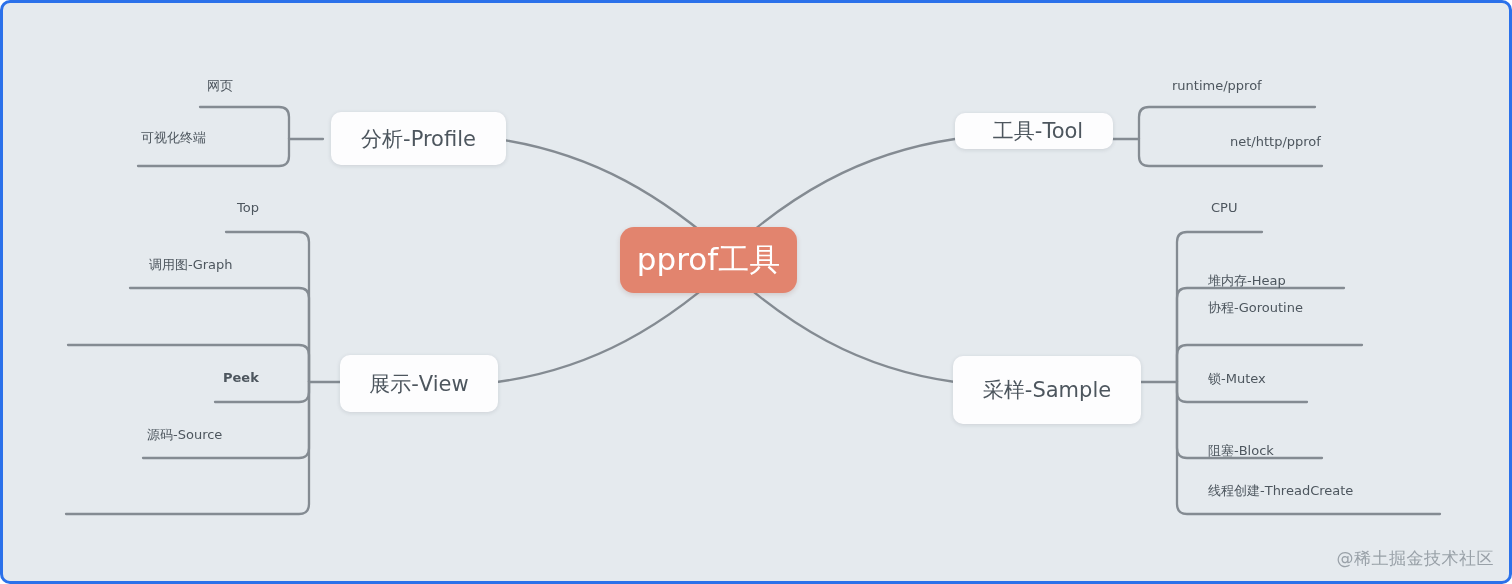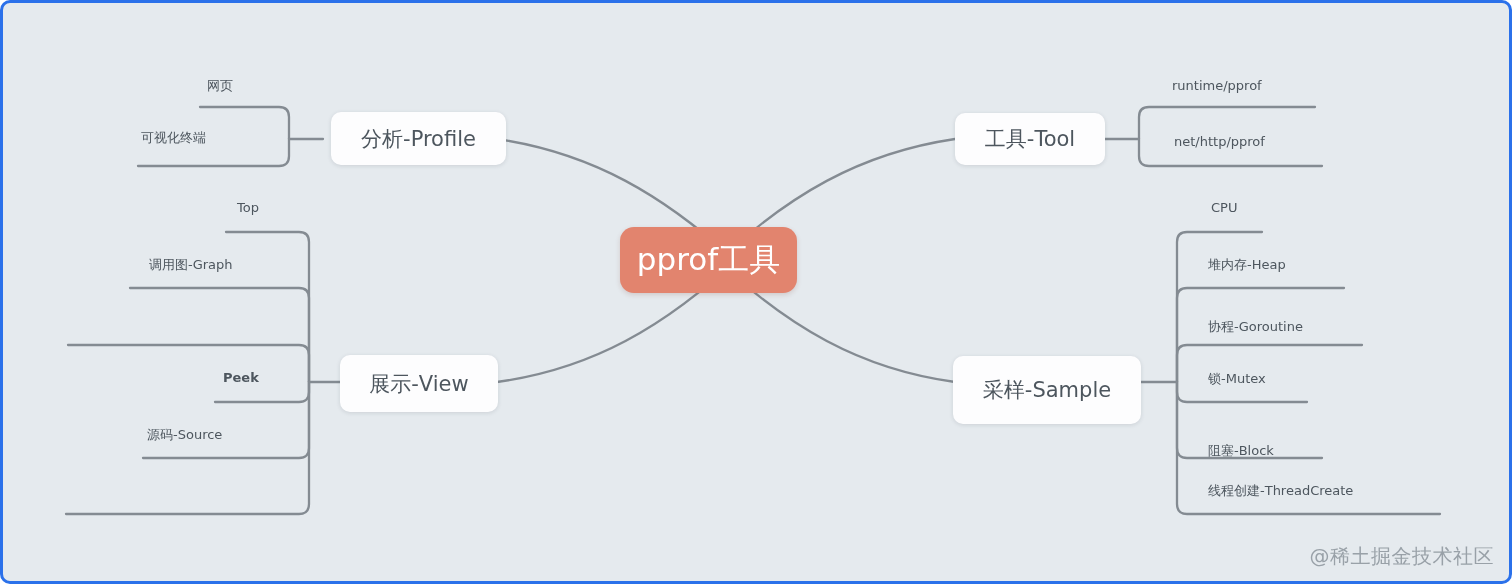--- a/index.html
+++ b/index.html
@@ -25,21 +25,21 @@
   .root-topic{
     position:absolute;z-index:2;display:flex;align-items:center;justify-content:center;
     background:#e2846e;border-radius:14px;color:#ffffff;font-size:31px;
     box-shadow:0 2px 5px rgba(120,60,45,.18);white-space:nowrap;
   }
   .child{
     position:absolute;z-index:2;color:#4d565e;font-size:13px;white-space:nowrap;
   }
   .watermark{
     position:absolute;right:18px;bottom:14px;z-index:3;
-    color:#99a1a8;font-size:20px;letter-spacing:.5px;
+    color:#99a1a8;font-size:17px;letter-spacing:.5px;
   }
 </style>
 </head>
 <body>
 
 <div class="stage">
   <div class="frame"></div>
 
   <svg class="connectors" width="1512" height="584" viewBox="0 0 1512 584">
 
@@ -70,35 +70,35 @@
     <path d="M1307 402 H1187 Q1177 402 1177 392 V382"></path>
     <path d="M1322 458 H1187 Q1177 458 1177 448 V382"></path>
     <path d="M1440 514 H1187 Q1177 514 1177 504 V382"></path>
     <path d="M1140 382 H1177"></path>
   </svg>
 
   <div class="root-topic" style="left:620px;top:227px;width:177px;height:66px;">pprof工具</div>
 
   <div class="topic" style="left:331px;top:112px;width:175px;height:53px;">分析-Profile</div>
   <div class="topic" style="left:340px;top:355px;width:158px;height:57px;">展示-View</div>
-  <div class="topic" style="left:955px;top:113px;width:150px;height:52px;">工具-Tool</div>
+  <div class="topic" style="left:955px;top:113px;width:150px;height:36px;padding-left:8px;">工具-Tool</div>
   <div class="topic" style="left:953px;top:356px;width:188px;height:68px;">采样-Sample</div>
 
   <div class="child" style="left:207px;top:77px;">网页</div>
   <div class="child" style="left:141px;top:129px;">可视化终端</div>
 
   <div class="child" style="left:237px;top:200px;text-align:right;">Top</div>
   <div class="child" style="left:149px;top:256px;">调用图-Graph</div>
   <div class="child" style="left:223px;top:370px;font-weight:bold;">Peek</div>
   <div class="child" style="left:147px;top:426px;">源码-Source</div>
 
   <div class="child" style="left:1172px;top:78px;">runtime/pprof</div>
-  <div class="child" style="left:1174px;top:134px;">net/http/pprof</div>
+  <div class="child" style="left:1230px;top:134px;">net/http/pprof</div>
 
   <div class="child" style="left:1211px;top:200px;">CPU</div>
-  <div class="child" style="left:1208px;top:256px;">堆内存-Heap</div>
-  <div class="child" style="left:1208px;top:318px;">协程-Goroutine</div>
+  <div class="child" style="left:1208px;top:272px;">堆内存-Heap</div>
+  <div class="child" style="left:1208px;top:299px;">协程-Goroutine</div>
   <div class="child" style="left:1208px;top:370px;">锁-Mutex</div>
   <div class="child" style="left:1208px;top:442px;">阻塞-Block</div>
   <div class="child" style="left:1208px;top:482px;">线程创建-ThreadCreate</div>
 
   <div class="watermark">@稀土掘金技术社区</div>
 </div>
 
 </body></html>

